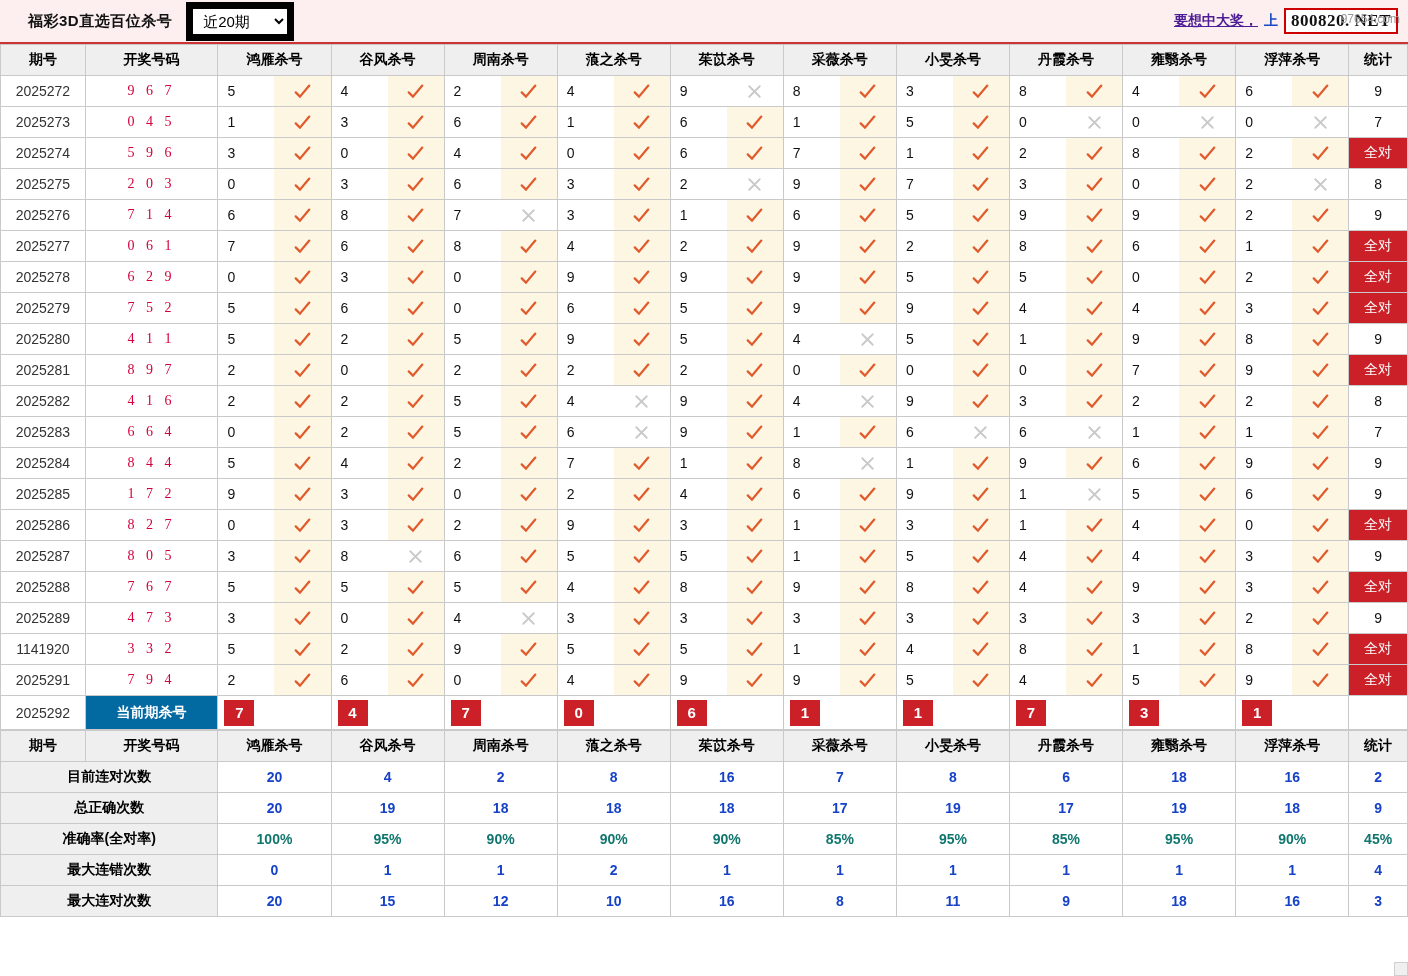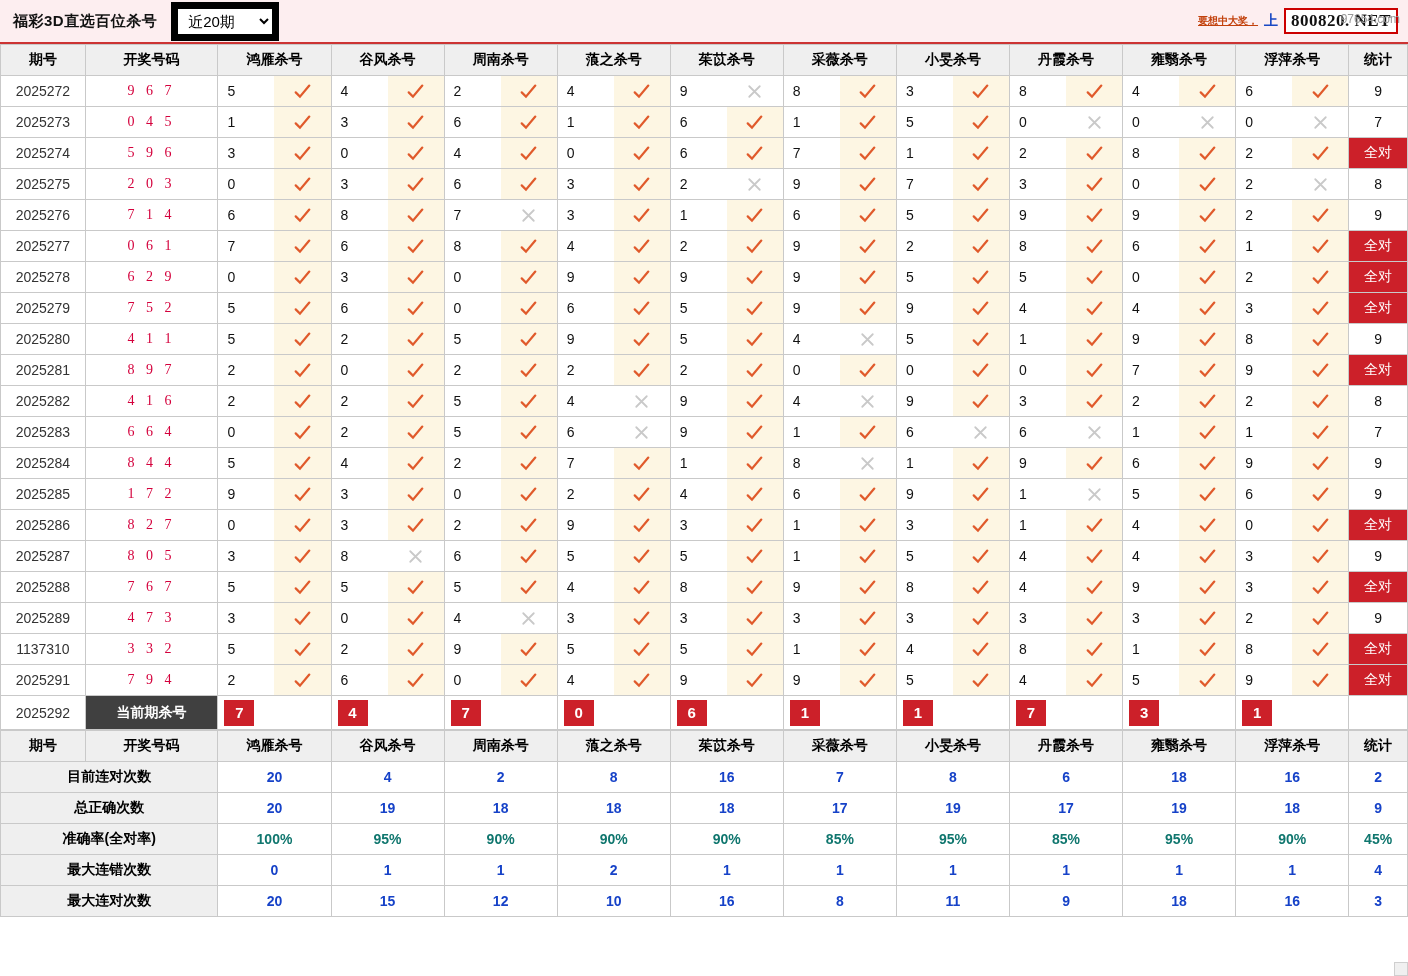--- a/index.html
+++ b/index.html
@@ -23,21 +23,21 @@
     background: #fdeef0;
     border-bottom: 2px solid #c33;
     display: flex;
     align-items: center;
     box-sizing: border-box;
   }
   .topbar-left {
     display: flex;
     align-items: center;
     gap: 14px;
-    padding-left: 13px;
+    padding-left: 28px;
   }
   .topbar-title {
     font-size: 15px;
     font-weight: bold;
     color: #111;
     letter-spacing: 0.5px;
   }
   .period-select {
     font-size: 15px;
     font-family: "Liberation Sans", sans-serif;
@@ -47,22 +47,22 @@
     min-width: 108px;
   }
   .topbar-right {
     margin-left: auto;
     display: flex;
     align-items: center;
     gap: 6px;
     padding-right: 10px;
   }
   .promo-link {
-    color: #c2410c;
-    font-size: 10px;
+    color: #4c1d95;
+    font-size: 14px;
     font-weight: bold;
     text-decoration: underline;
     white-space: nowrap;
   }
   .promo-tail {
     color: #1a49c4;
     font-size: 14px;
     font-weight: bold;
   }
   .domain-box {
@@ -158,21 +158,21 @@
   }
   td.stat.full {
     background: #cc2029;
     color: #fff;
     font-weight: normal;
     font-size: 14px;
   }
   
   tr.current td { height: 34px; }
   td.cur-label {
-    background: #404040;
+    background: #0369a1;
     color: #fff;
     font-weight: bold;
     font-size: 14px;
   }
   td.cur-num {
     padding: 0;
   }
   td.cur-num .badge {
     background: #cc2029;
     color: #fff;
@@ -2158,21 +2158,21 @@
               <span class="mark">
                 <span class="tick"><svg viewBox="0 0 20 20" width="17" height="17">
                     <path d="M2 11 L7 16 L18 3" fill="none" stroke="#e05a2b" stroke-width="2.6" stroke-linecap="round"></path>
                   </svg></span>
               </span>
             </div>
           </td>
           <td class="stat">9</td>
         </tr>
         <tr>
-          <td class="period">1137310</td>
+          <td class="period">1141920</td>
           <td class="draw">3 3 2</td>
           <td class="killcell">
             <div class="inner">
               <span class="num">5</span>
               <span class="mark">
                 <span class="tick"><svg viewBox="0 0 20 20" width="17" height="17">
                     <path d="M2 11 L7 16 L18 3" fill="none" stroke="#e05a2b" stroke-width="2.6" stroke-linecap="round"></path>
                   </svg></span>
               </span>
             </div>

